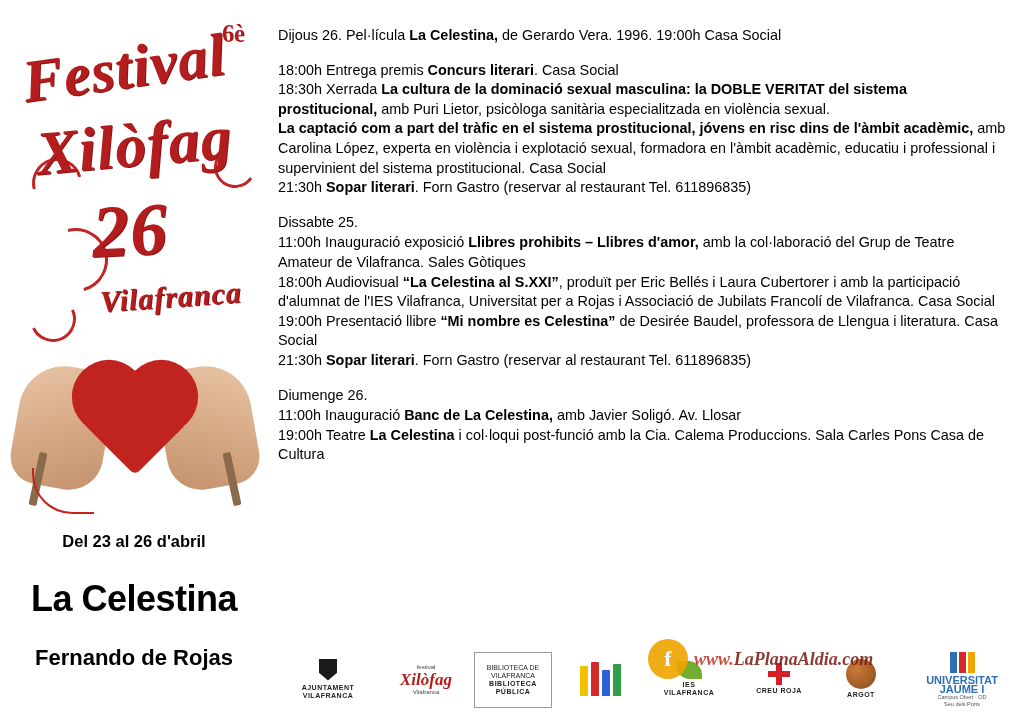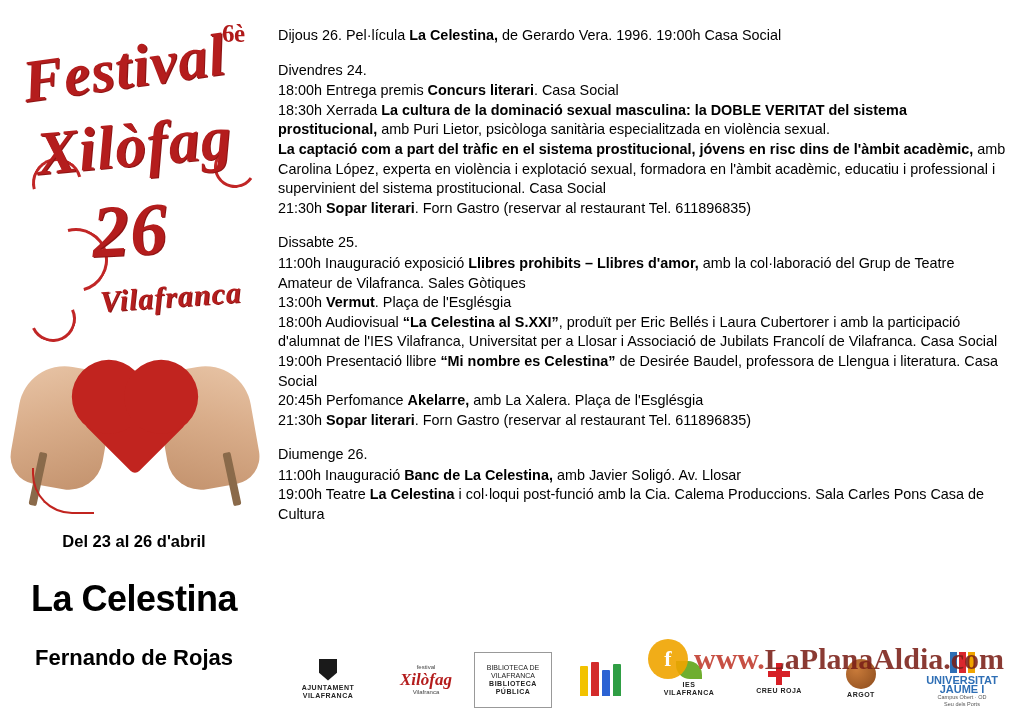--- a/index.html
+++ b/index.html
@@ -286,26 +286,27 @@
     border-radius: 50%;
     background: #f0a500;
     color: #fff;
     font-weight: bold;
     font-size: 22px;
     display: flex; align-items: center; justify-content: center;
     font-family: "Liberation Serif", serif;
     opacity: .9;
   }
   .wm-text {
-    font-size: 30px;
+    font-size: 18px;
     font-weight: bold;
     color: #c0392b;
     opacity: .88;
     font-family: "Liberation Serif", serif;
     white-space: nowrap;
+    font-style: italic;
   }
   .wm-text .wm-dark { color: #7a1f17; }
 </style>
 </head>
 <body>
 
 <div id="poster">
 
   <div class="left-col">
 
@@ -334,33 +335,30 @@
     <div class="dates-line">Del 23 al 26 d'abril</div>
     <div class="play-title">La Celestina</div>
     <div class="play-author">Fernando de Rojas</div>
   </div>
 
   <div class="program" id="program">
       <div class="day-block">
         <div class="entry"><span>Dijous 26. Pel·lícula </span><b>La Celestina,</b><span> de Gerardo Vera. 1996. 19:00h Casa Social</span></div>
       </div>
       <div class="day-block">
-        <div class="day-head">Divendres 24.</div>
         <div class="entry"><span>18:00h Entrega premis </span><b>Concurs literari</b><span>. Casa Social</span></div>
         <div class="entry"><span>18:30h Xerrada </span><b>La cultura de la dominació sexual masculina: la DOBLE VERITAT del sistema prostitucional,</b><span> amb Puri Lietor, psicòloga sanitària especialitzada en violència sexual.</span></div>
         <div class="entry"><b>La captació com a part del tràfic en el sistema prostitucional, jóvens en risc dins de l'àmbit acadèmic,</b><span> amb Carolina López, experta en violència i explotació sexual, formadora en l'àmbit acadèmic, educatiu i professional i supervinient del sistema prostitucional. Casa Social</span></div>
         <div class="entry"><span>21:30h </span><b>Sopar literari</b><span>. Forn Gastro (reservar al restaurant Tel. 611896835)</span></div>
       </div>
       <div class="day-block">
         <div class="day-head">Dissabte 25.</div>
         <div class="entry"><span>11:00h Inauguració exposició </span><b>Llibres prohibits – Llibres d'amor,</b><span> amb la col·laboració del Grup de Teatre Amateur de Vilafranca. Sales Gòtiques</span></div>
-        <div class="entry"><span>13:00h </span><b>Vermut</b><span>. Plaça de l'Esglésgia</span></div>
-        <div class="entry"><span>18:00h Audiovisual </span><b>“La Celestina al S.XXI”</b><span>, produït per Eric Bellés i Laura Cubertorer i amb la participació d'alumnat de l'IES Vilafranca, Universitat per a Llosar i Associació de Jubilats Francolí de Vilafranca. Casa Social</span></div>
+        <div class="entry"><span>18:00h Audiovisual </span><b>“La Celestina al S.XXI”</b><span>, produït per Eric Bellés i Laura Cubertorer i amb la participació d'alumnat de l'IES Vilafranca, Universitat per a Rojas i Associació de Jubilats Francolí de Vilafranca. Casa Social</span></div>
         <div class="entry"><span>19:00h Presentació llibre </span><b>“Mi nombre es Celestina”</b><span> de Desirée Baudel, professora de Llengua i literatura. Casa Social</span></div>
-        <div class="entry"><span>20:45h Perfomance </span><b>Akelarre,</b><span> amb La Xalera. Plaça de l'Esglésgia</span></div>
         <div class="entry"><span>21:30h </span><b>Sopar literari</b><span>. Forn Gastro (reservar al restaurant Tel. 611896835)</span></div>
       </div>
       <div class="day-block">
         <div class="day-head">Diumenge 26.</div>
         <div class="entry"><span>11:00h Inauguració </span><b>Banc de La Celestina,</b><span> amb Javier Soligó. Av. Llosar</span></div>
         <div class="entry"><span>19:00h Teatre </span><b>La Celestina</b><span> i col·loqui post-funció amb la Cia. Calema Produccions. Sala Carles Pons Casa de Cultura</span></div>
       </div>
     </div>
 
   <div class="logo-strip">

